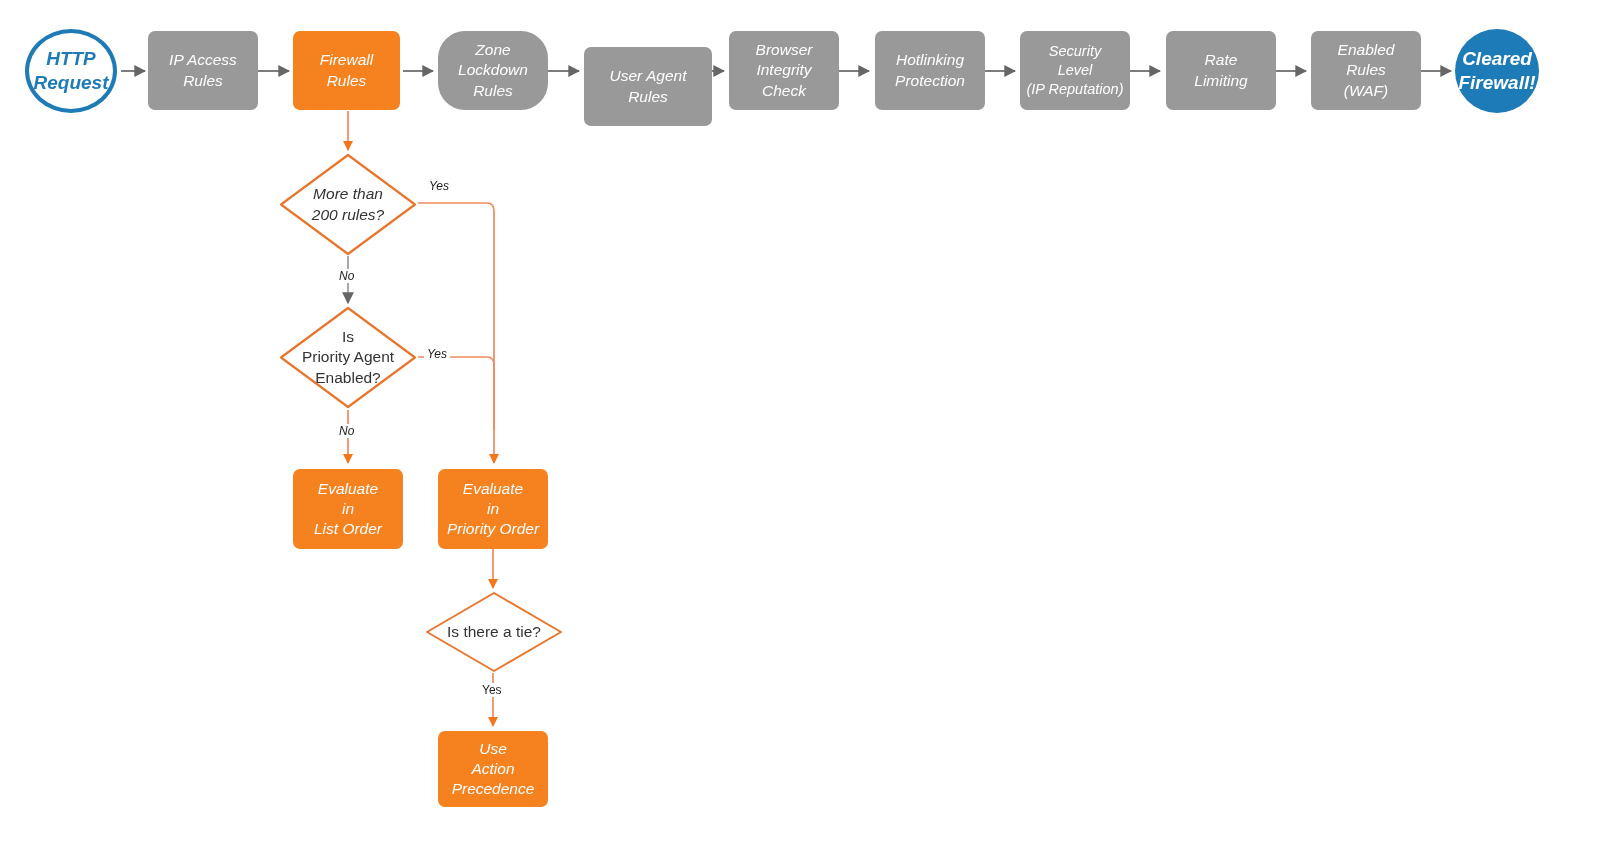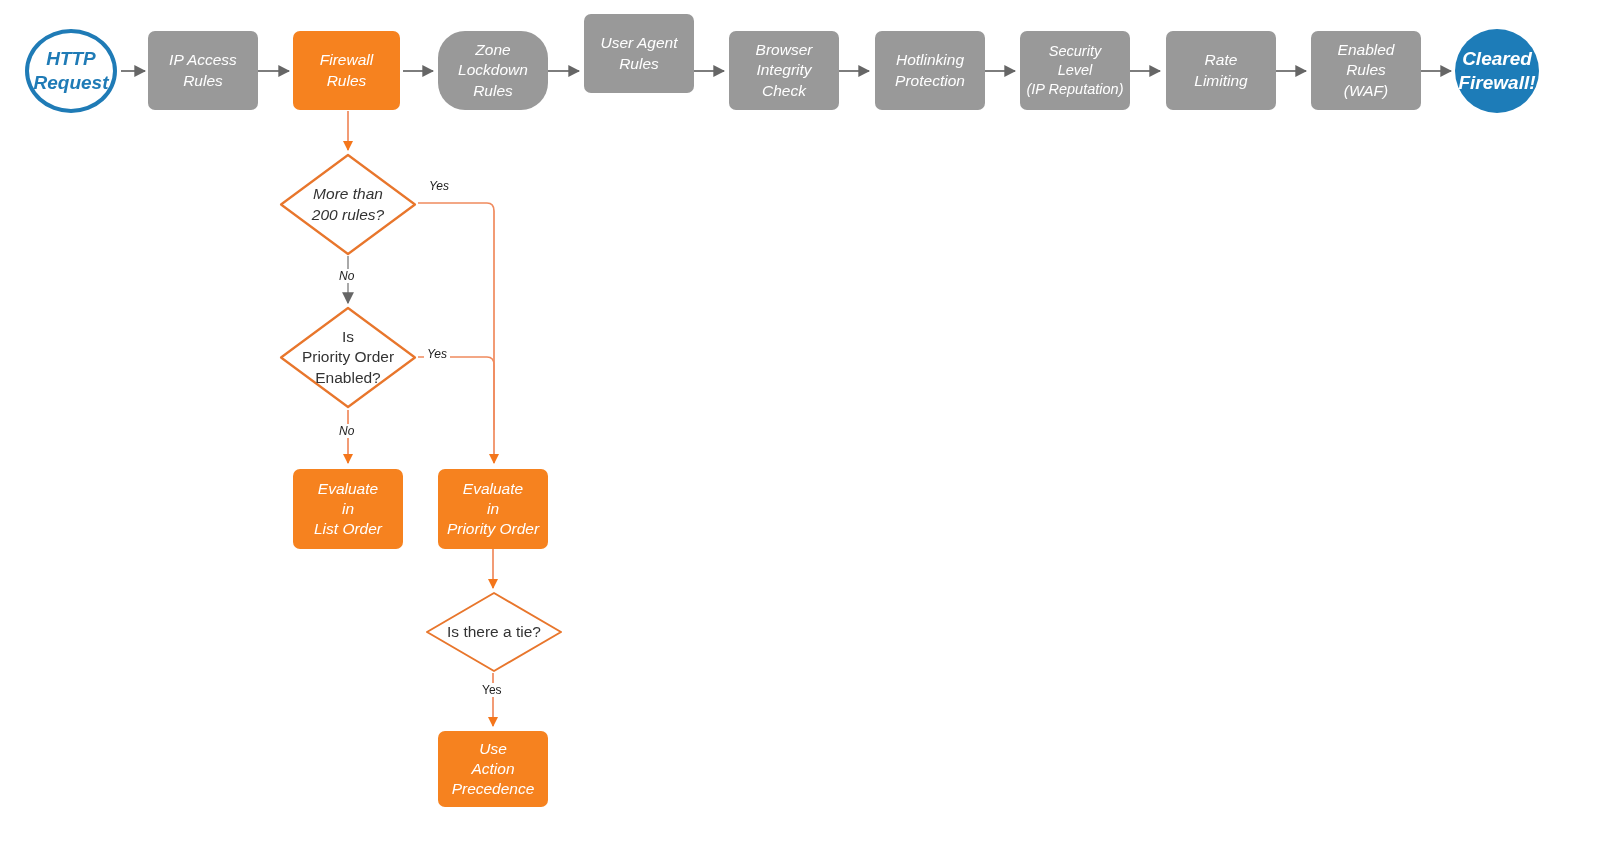--- a/index.html
+++ b/index.html
@@ -146,21 +146,21 @@
   <span style="white-space:pre-line;">Firewall
 Rules</span>
 </div>
 
 <div class="node proc grey" style="left:438px; top:31px; width:110px; height:79px;border-radius:27px;">
   <span style="white-space:pre-line;">Zone
 Lockdown
 Rules</span>
 </div>
 
-<div class="node proc grey" style="left:584px; top:14px; width:110px; height:79px;">
+<div class="node proc grey" style="left:584px; top:47px; width:128px; height:79px;">
   <span style="white-space:pre-line;">User Agent
 Rules</span>
 </div>
 
 <div class="node proc grey" style="left:729px; top:31px; width:110px; height:79px;">
   <span style="white-space:pre-line;">Browser
 Integrity
 Check</span>
 </div>
 
@@ -197,21 +197,21 @@
   </svg>
   <div class="diamond-label">More than
 200 rules?</div>
 </div>
 
 <div class="diamond-wrap" style="left:279px; top:306px; width:138px; height:103px;">
   <svg viewBox="0 0 138 103" xmlns="http://www.w3.org/2000/svg">
     <path d="M 69 2 L 136 51.5 L 69 101 L 2 51.5 Z" fill="#ffffff" stroke="#e8762c" stroke-width="2.2" stroke-linejoin="round"></path>
   </svg>
   <div class="diamond-label">Is
-Priority Order
+Priority Agent
 Enabled?</div>
 </div>
 
 <div class="diamond-wrap" style="left:425px; top:591px; width:138px; height:82px;">
   <svg viewBox="0 0 138 82" xmlns="http://www.w3.org/2000/svg">
     <path d="M 69 2 L 136 41 L 69 80 L 2 41 Z" fill="#ffffff" stroke="#e8762c" stroke-width="2" stroke-linejoin="round"></path>
   </svg>
   <div class="diamond-label">Is there a tie?</div>
 </div>
 

